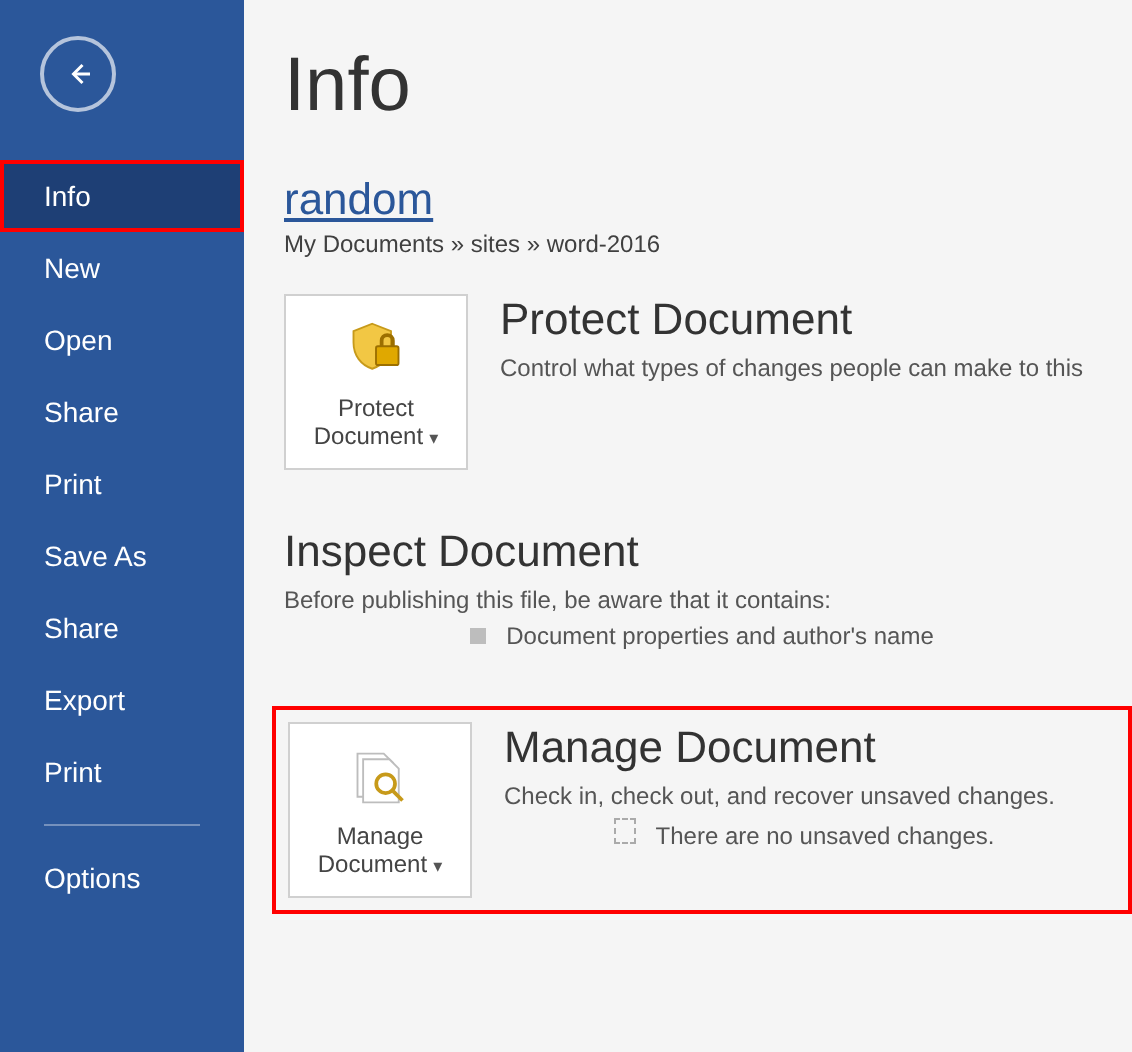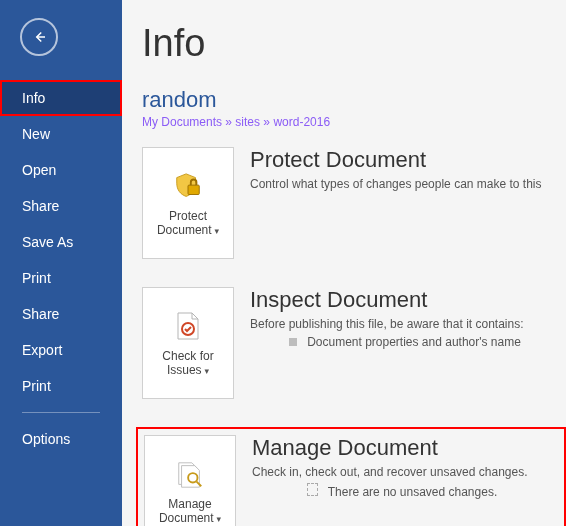--- a/index.html
+++ b/index.html
@@ -48,40 +48,41 @@
   .page-title {
     font-size: 38px;
     font-weight: 300;
     color: #333;
     margin-bottom: 22px;
   }
   .doc-name {
     font-size: 22px;
     color: #2b579a;
     margin-bottom: 2px;
+    text-decoration: underline;
   }
   .doc-path {
     font-size: 12px;
-    color: #8b5cf6;
+    color: #404040;
     margin-bottom: 18px;
   }
   .section {
     display: flex;
     gap: 16px;
     margin-bottom: 28px;
     align-items: flex-start;
   }
   .section.highlight {
     border: 2px solid #ff0000;
     padding: 6px;
     margin-left: -6px;
   }
   .tile {
     width: 92px;
-    height: 112px;
+    height: 88px;
     border: 1px solid #d0d0d0;
     background: #fff;
     display: flex;
     flex-direction: column;
     align-items: center;
     justify-content: center;
     font-size: 12px;
     color: #444;
     text-align: center;
     line-height: 1.2;
@@ -123,22 +124,22 @@
   <div class="back-btn">
     <svg width="18" height="18" viewBox="0 0 24 24" fill="none" stroke="#fff" stroke-width="2">
         <path d="M15 6l-6 6 6 6"></path>
         <line x1="9" y1="12" x2="20" y2="12"></line>
       </svg>
   </div>
   <div class="nav-item selected"><span>Info</span></div>
   <div class="nav-item"><span>New</span></div>
   <div class="nav-item"><span>Open</span></div>
   <div class="nav-item"><span>Share</span></div>
+  <div class="nav-item"><span>Print</span></div>
   <div class="nav-item"><span>Save As</span></div>
-  <div class="nav-item"><span>Print</span></div>
   <div class="nav-item"><span>Share</span></div>
   <div class="nav-item"><span>Export</span></div>
   <div class="nav-item"><span>Print</span></div>
   <div class="nav-sep"></div>
   <div class="nav-item"><span>Options</span></div>
 </div>
 
 <div class="main">
   <div class="page-title">Info</div>
   <div class="doc-name">random</div>
@@ -155,31 +156,20 @@
       </div>
       <div><span>Protect Document</span><span class="caret">▾</span></div>
     </div>
     <div class="section-body">
       <h2>Protect Document</h2>
       <div class="desc">Control what types of changes people can make to this</div>
     </div>
   </div>
 
   <div class="section">
-    <div class="tile">
-      <div class="iconwrap">
-        <svg width="26" height="30" viewBox="0 0 26 30">
-          <path d="M3 1h14l6 6v20H3z" fill="#fff" stroke="#b5b5b5"></path>
-          <path d="M17 1v6h6" fill="none" stroke="#b5b5b5"></path>
-          <circle cx="13" cy="17" r="6" fill="none" stroke="#d04727" stroke-width="2"></circle>
-          <path d="M10 17l2 2 4-4" fill="none" stroke="#d04727" stroke-width="2"></path>
-        </svg>
-      </div>
-      <div><span>Check for Issues</span><span class="caret">▾</span></div>
-    </div>
     <div class="section-body">
       <h2>Inspect Document</h2>
       <div class="desc">Before publishing this file, be aware that it contains:</div>
       <ul>
           <li>Document properties and author's name</li>
         </ul>
     </div>
   </div>
 
   <div class="section highlight">

